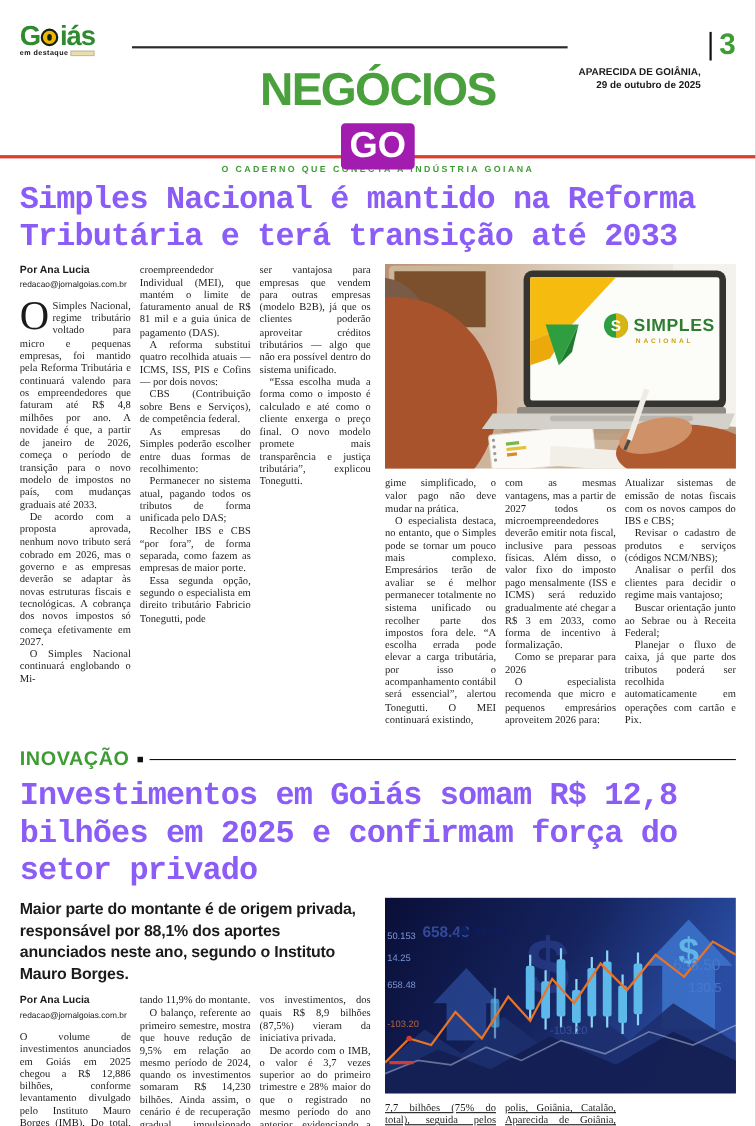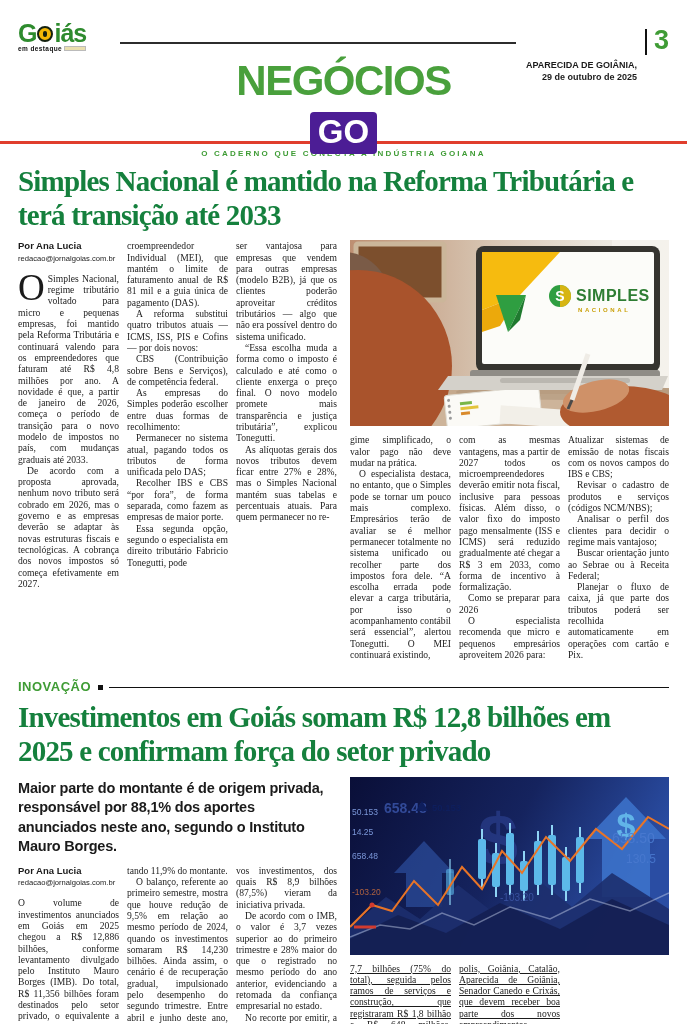--- a/index.html
+++ b/index.html
@@ -27,49 +27,49 @@
     font-size:9px; line-height:1.3; padding-top:7px; white-space:nowrap;margin-top:31px; }
   .mast-divider { width:2px; background:#111; height:26px; margin:7px 7px 0 8px; flex:none; }
   .page-number { font-family:"Liberation Sans",sans-serif; font-weight:bold; font-size:27px;
     color:#3f9c35; padding-top:3px; }
 
   
   .section-block { text-align:center; margin-top:2px; }
   .section-row { display:inline-flex; align-items:center; gap:10px; position:relative; z-index:2;flex-direction:column; }
   .section-title { font-family:"Liberation Sans",sans-serif; font-weight:bold; font-size:42px;
     color:#49a03c; letter-spacing:-1.5px; line-height:1; }
-  .go-badge { background:#4c1d95; color:#fff; font-family:"Liberation Sans",sans-serif;
+  .go-badge { background:#a21caf; color:#fff; font-family:"Liberation Sans",sans-serif;
     font-weight:bold; font-size:33px; line-height:1; padding:3px 8px 6px; border-radius:4px; }
   .red-rule { border:none; border-top:3px solid #e03e2d; margin:-13px -18px 0; position:relative; z-index:1; }
   .tagline { font-family:"Liberation Sans",sans-serif; font-weight:bold; font-size:8px;
     color:#3f9c35; letter-spacing:2.2px; margin-top:5px; }
 
   
-  .headline { font-family:Liberation Serif, serif; font-weight:bold; font-size:29px;
-    line-height:1.16; letter-spacing:-0.8px; color:#15803d; margin:7px 0 8px; }
+  .headline { font-family:Liberation Mono, monospace; font-weight:bold; font-size:29px;
+    line-height:1.16; letter-spacing:-0.8px; color:#8b5cf6; margin:7px 0 8px; }
   .byline-name { font-family:"Liberation Sans",sans-serif; font-weight:bold; font-size:9.5px; }
   .byline-email { font-family:"Liberation Sans",sans-serif; font-size:7.6px; margin:1px 0 9px; }
 
   
   .art-body { display:flex; gap:13px; }
   .half { width:319px; flex:none; }
   .cols { display:flex; gap:8px; }
   .col { width:101px; flex:none; font-size:9.6px; line-height:11.3px; text-align:justify;
     overflow:hidden; }
   .col p { margin:0; text-indent:9px; }
   .col p:first-child { text-indent:0; }
   .dropcap p:first-child::first-letter { float:left; font-size:37px; line-height:28px;
     padding:1px 3px 0 0; }
   .art1-left-cols .col { height:428px; }
   .art1-right-cols .col { height:232px; }
   .photo-frame { margin-bottom:8px; line-height:0; }
 
   
   .kicker { display:flex; align-items:center; margin:11px 0 4px; }
-  .kicker-label { font-family:"Liberation Sans",sans-serif; font-weight:bold; font-size:13px;
+  .kicker-label { font-family:"Liberation Sans",sans-serif; font-weight:bold; font-size:18px;
     color:#3f9c35; letter-spacing:.5px; }
   .kicker-square { width:5px; height:5px; background:#111; margin:1px 6px 0 7px; flex:none; }
   .kicker-line { flex:1; border-top:1.5px solid #111; margin-top:1px; }
 
   .subhead { font-family:"Liberation Sans",sans-serif; font-weight:bold; font-size:14.5px;
     line-height:1.35; letter-spacing:-0.2px; margin:2px 0 8px; min-height:58px; }
   .art2-left-cols .col { height:236px; }
   .art2-right-cols .col { height:98px;text-decoration:underline; }
 
   svg text { font-family:"Liberation Sans",sans-serif; }
@@ -115,35 +115,35 @@
     <div class="art-body">
 
       <div class="half">
         <div class="cols art1-left-cols">
           <div class="col">
             <div class="byline-name">Por Ana Lucia</div>
             <div class="byline-email">redacao@jornalgoias.com.br</div>
             <div class="dropcap">
                 <p>O Simples Nacional, regime tributário voltado para micro e pequenas empresas, foi mantido pela Reforma Tributária e continuará valendo para os empreendedores que faturam até R$ 4,8 milhões por ano. A novidade é que, a partir de janeiro de 2026, começa o período de transição para o novo modelo de impostos no país, com mudanças graduais até 2033.</p>
                 <p>De acordo com a proposta aprovada, nenhum novo tributo será cobrado em 2026, mas o governo e as empresas deverão se adaptar às novas estruturas fiscais e tecnológicas. A cobrança dos novos impostos só começa efetivamente em 2027.</p>
+                <p>O Simples Nacional continuará englobando o Mi-</p>
               </div>
           </div>
           <div class="col">
               <p>croempreendedor Individual (MEI), que mantém o limite de faturamento anual de R$ 81 mil e a guia única de pagamento (DAS).</p>
-              <p>A reforma substitui quatro tributos atuais — ICMS, ISS, PIS e Cofins — por dois novos:</p>
+              <p>A reforma substitui quatro recolhida atuais — ICMS, ISS, PIS e Cofins — por dois novos:</p>
               <p>CBS (Contribuição sobre Bens e Serviços), de competência federal.</p>
               <p>As empresas do Simples poderão escolher entre duas formas de recolhimento:</p>
               <p>Permanecer no sistema atual, pagando todos os tributos de forma unificada pelo DAS;</p>
               <p>Recolher IBS e CBS “por fora”, de forma separada, como fazem as empresas de maior porte.</p>
               <p>Essa segunda opção, segundo o especialista em direito tributário Fabricio Tonegutti, pode</p>
             </div>
           <div class="col">
               <p>ser vantajosa para empresas que vendem para outras empresas (modelo B2B), já que os clientes poderão aproveitar créditos tributários — algo que não era possível dentro do sistema unificado.</p>
               <p>“Essa escolha muda a forma como o imposto é calculado e até como o cliente enxerga o preço final. O novo modelo promete mais transparência e justiça tributária”, explicou Tonegutti.</p>
-              <p>As alíquotas gerais dos novos tributos devem ficar entre 27% e 28%, mas o Simples Nacional mantém suas tabelas e percentuais atuais. Para quem permanecer no re-</p>
             </div>
         </div>
       </div>
 
       <div class="half">
         <div class="photo-frame">
           <svg width="319" height="186" viewBox="0 0 319 186">
             <defs>
               <linearGradient id="pbg" x1="0" y1="0" x2="1" y2="0">
                 <stop offset="0" stop-color="#bd8f72"></stop>

